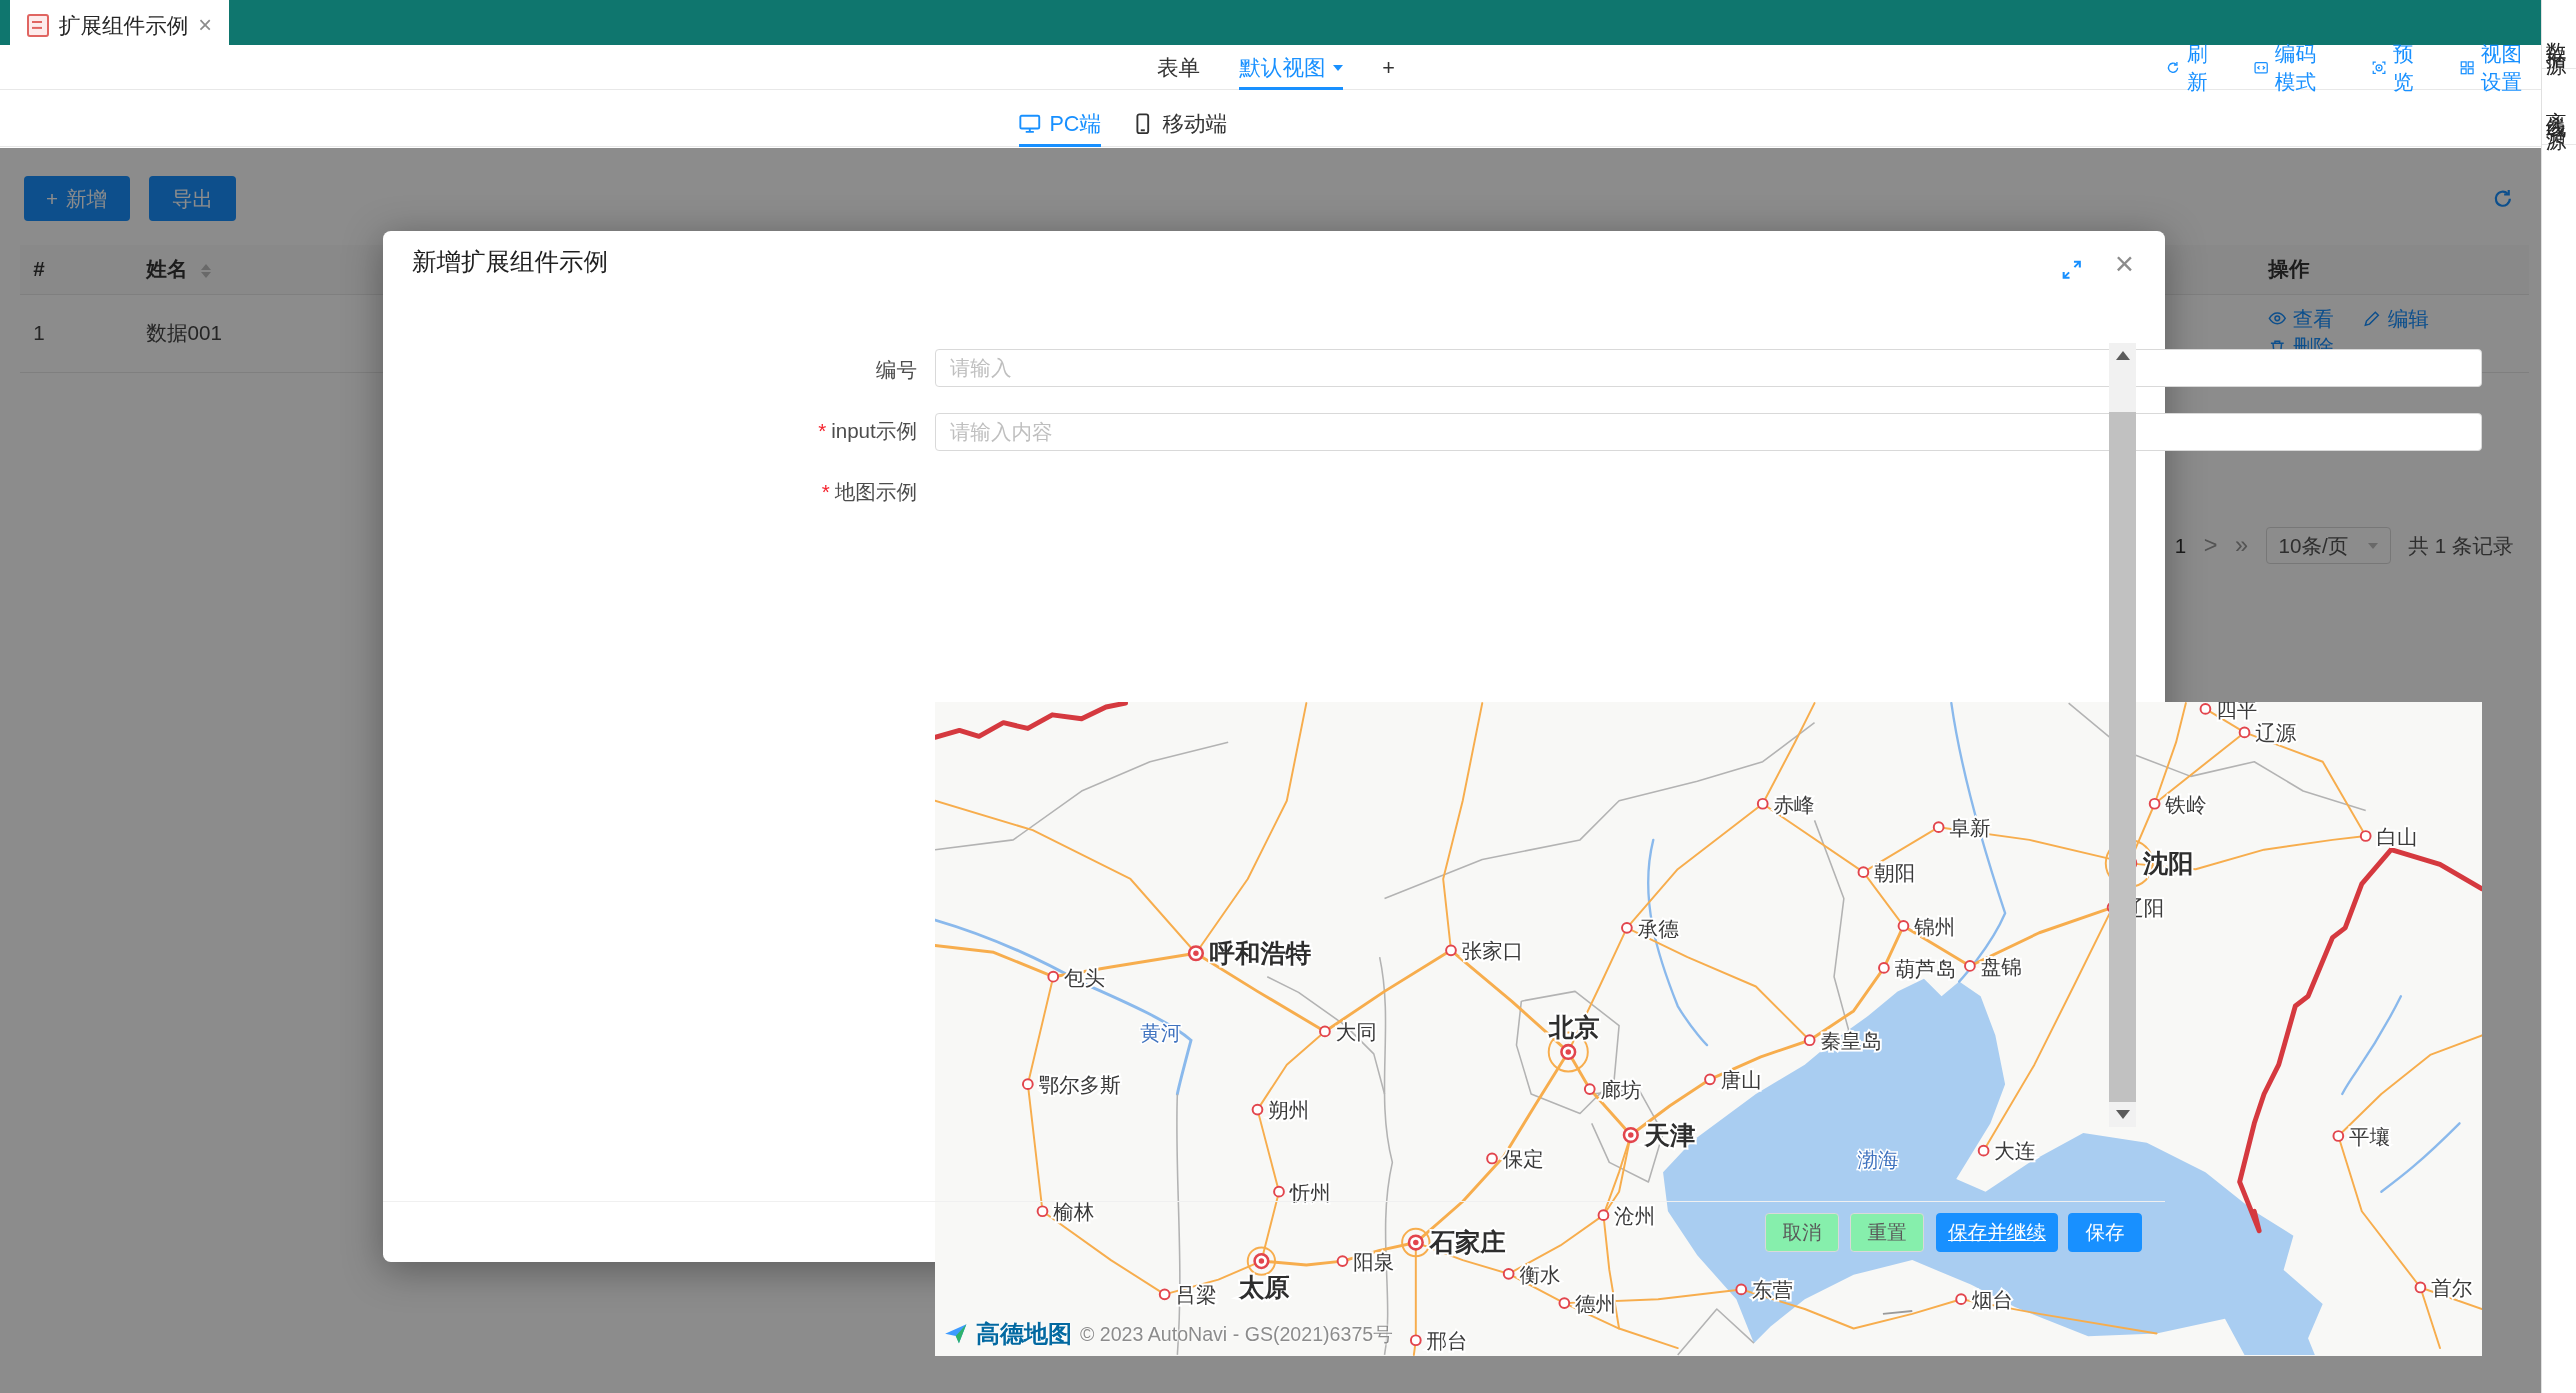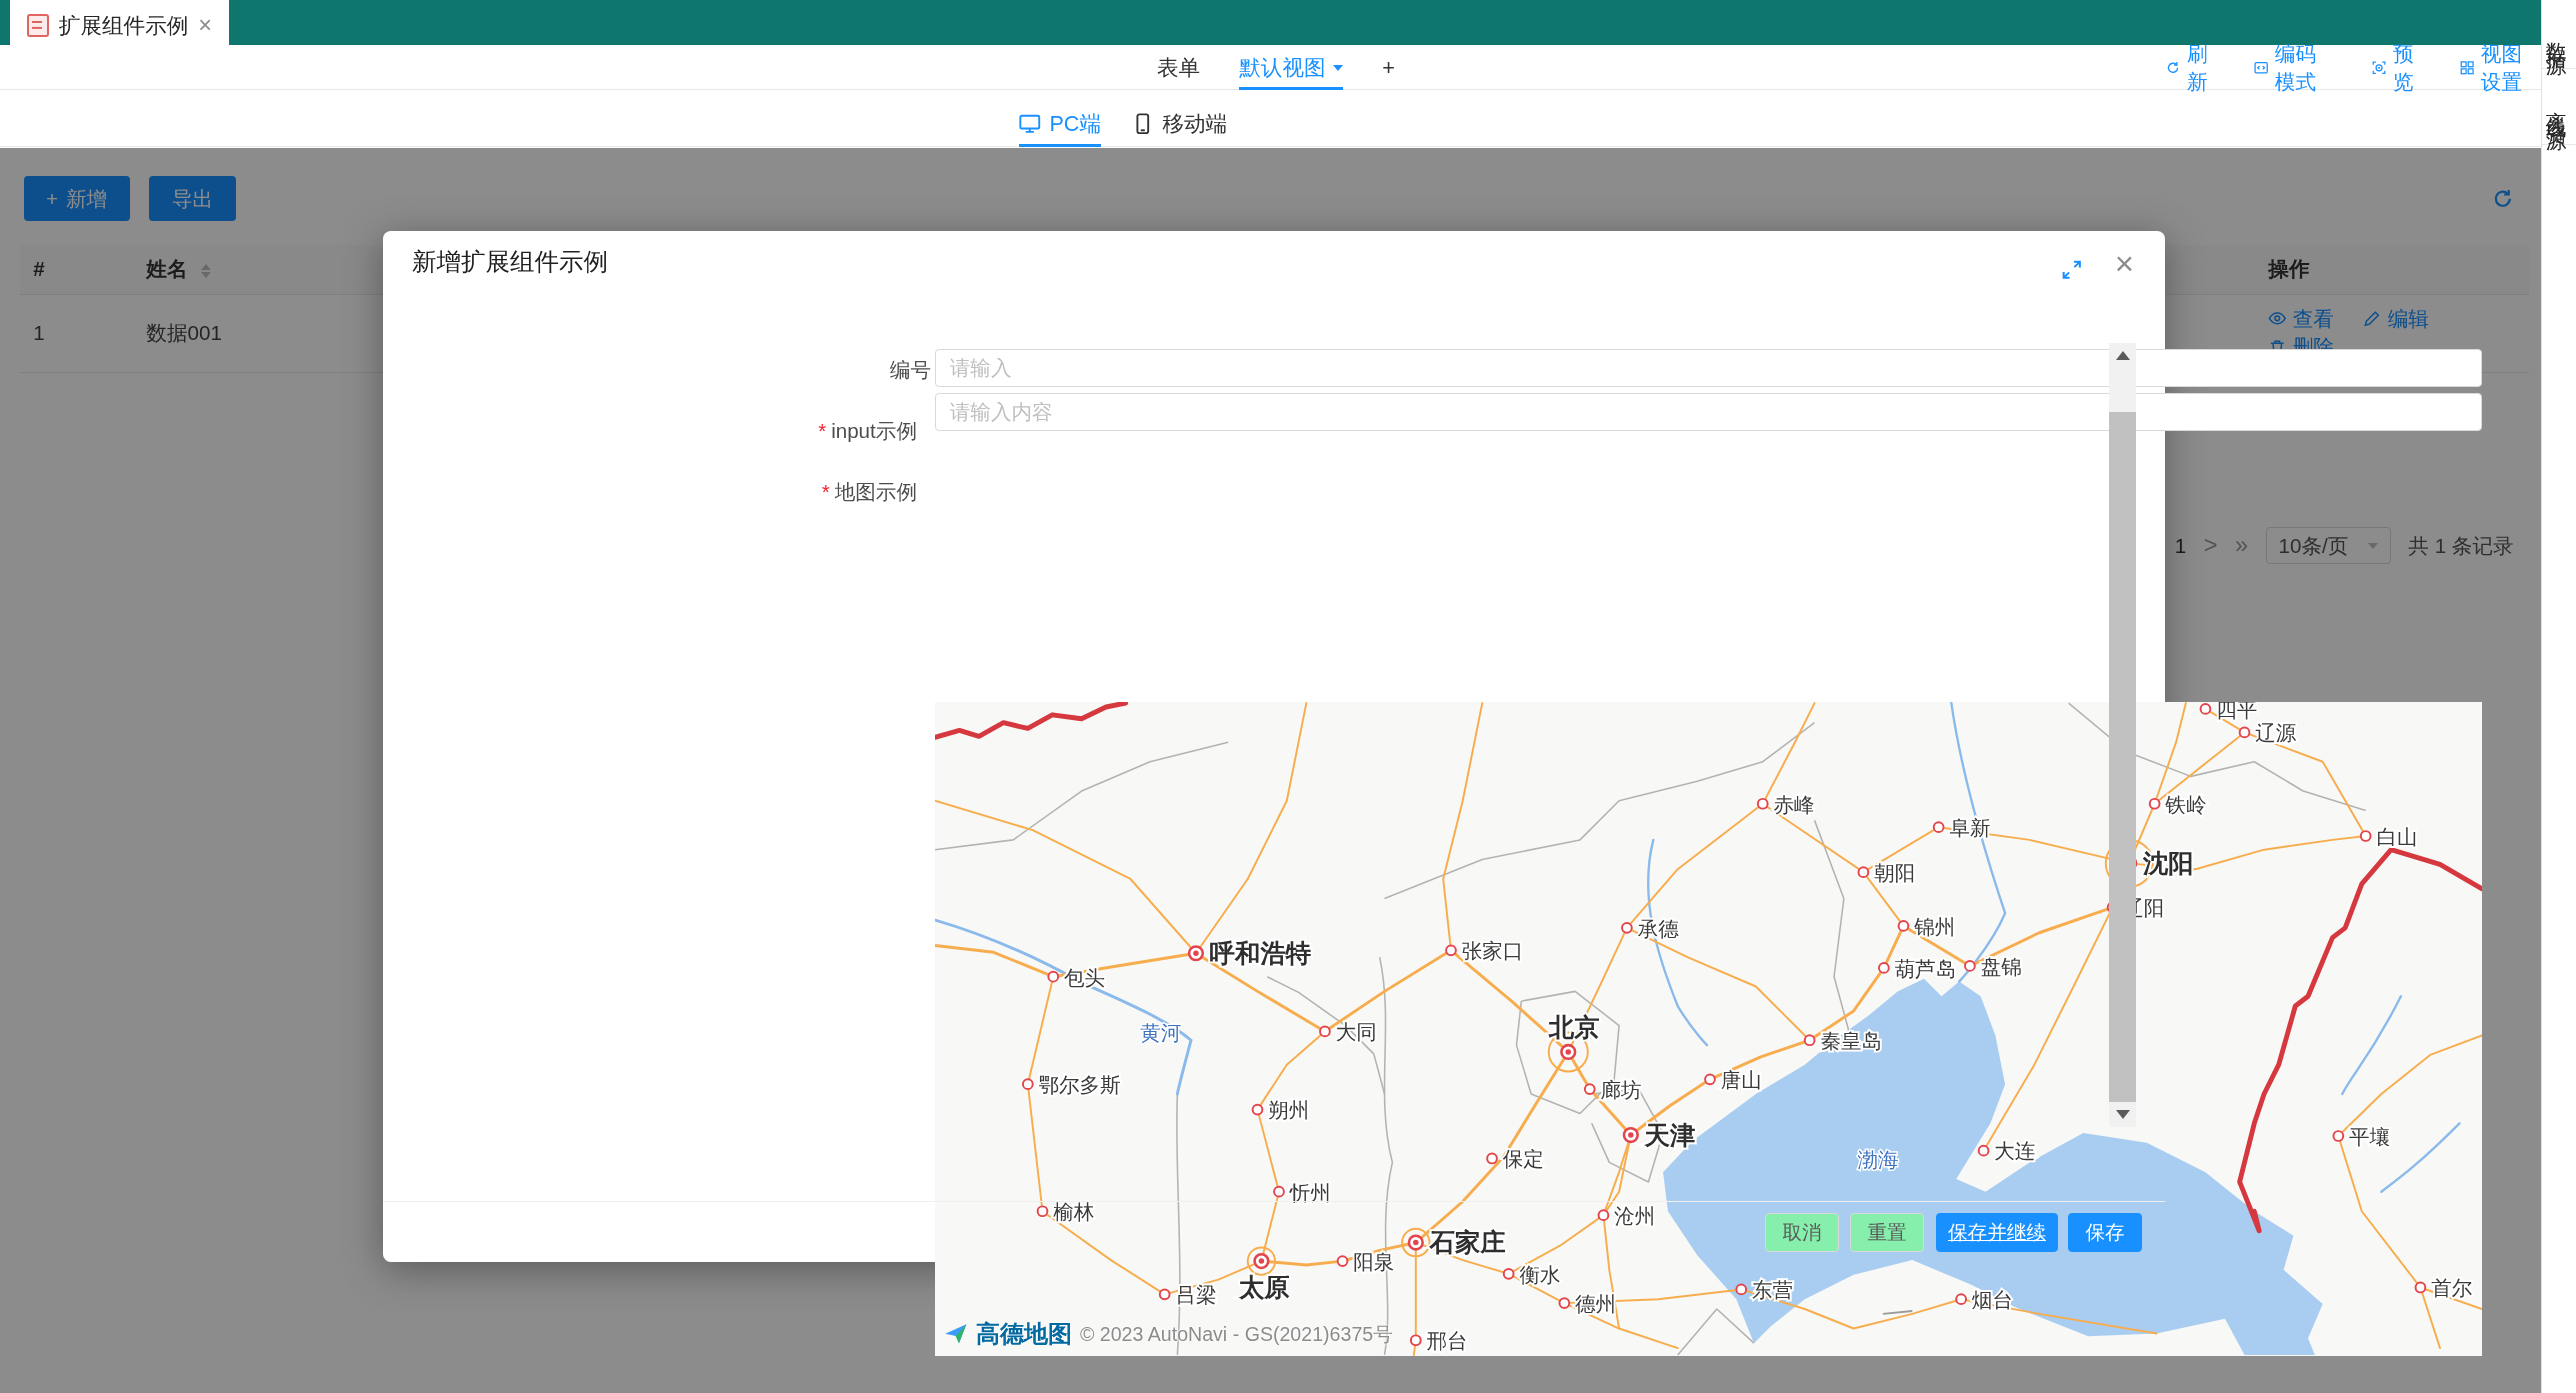--- a/index.html
+++ b/index.html
@@ -268,29 +268,29 @@
 
   <div class="modal">
     <div class="modal-title">新增扩展组件示例</div>
     <div class="modal-fs">
       <svg viewBox="0 0 16 16">
           <path d="M9.5 2.5h4v4M13.2 2.8 9.8 6.2M6.5 13.5h-4v-4M2.8 13.2l3.4-3.4" fill="none" stroke="currentColor" stroke-width="1.4"></path>
         </svg>
     </div>
     <div class="modal-x">×</div>
 
-    <div class="frow-label" style="top:125px;margin-left:14px;">
+    <div class="frow-label" style="top:125px;">
       <span>编号</span>
     </div>
     <input class="f-input" style="top: 118px;" type="text" placeholder="请输入">
 
     <div class="frow-label" style="top:186px;">
       <span class="req">*</span><span>input示例</span>
     </div>
-    <input class="f-input" style="top: 162px;" type="text" placeholder="请输入内容">
+    <input class="f-input" style="top: 182px;" type="text" placeholder="请输入内容">
 
     <div class="frow-label" style="top:247px;">
       <span class="req">*</span><span>地图示例</span>
     </div>
 
     <div class="mapbox">
       <svg class="mapsvg" viewBox="0 0 1583 667">
         <rect x="0" y="0" width="1583" height="667" fill="#f8f8f6"></rect>
 
         <path class="sea" d="M920,345 L955,320 985,295 1012,282 1030,300 1048,285 1070,300 1085,340 1095,390 1080,430 1045,487 1075,500 1120,470 1175,440 1240,450 1300,480 1350,520 1390,545 1380,580 1420,615 1405,650 1412,667 1340,667 1320,630 1250,645 1180,648 1105,618 1060,595 1000,570 940,585 890,610 855,638 838,655 820,610 780,565 750,520 745,480 775,448 840,400 890,370 Z"></path>

